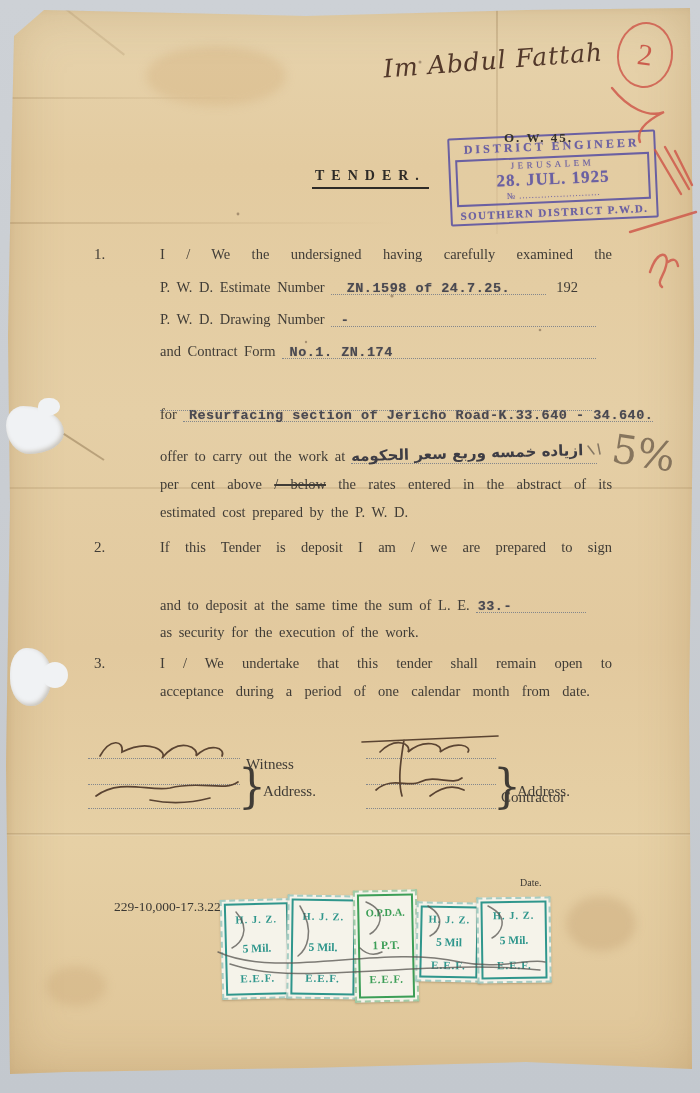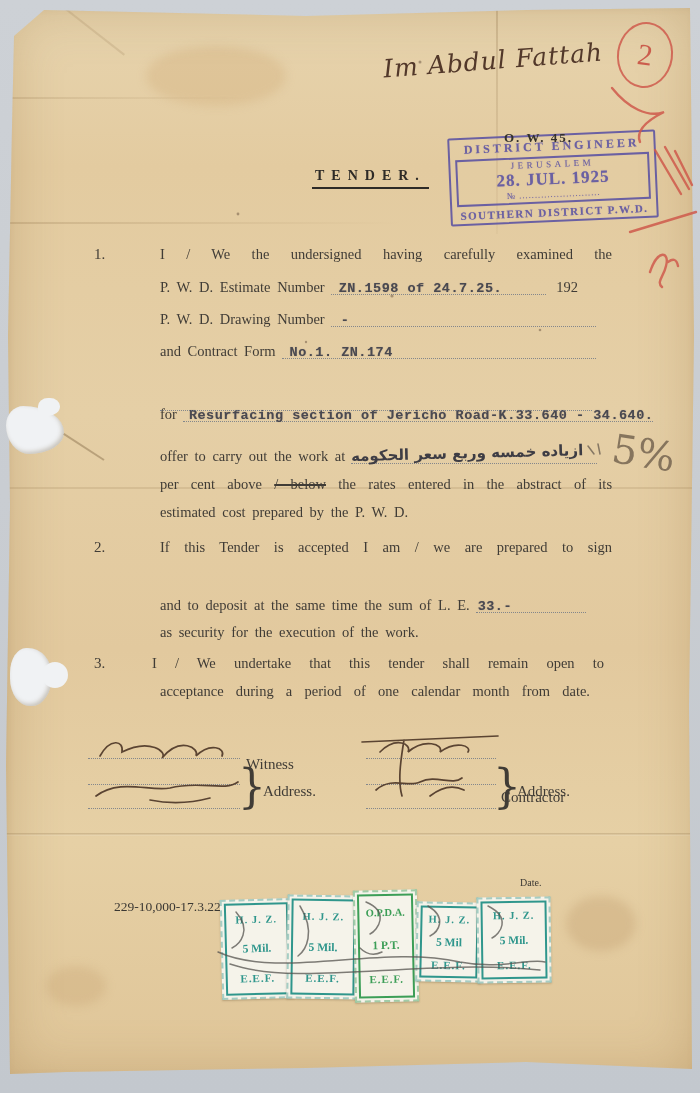--- a/index.html
+++ b/index.html
@@ -112,21 +112,21 @@
     </div>
 
     <div class="tender">TENDER.</div>
 
     <div class="cnum" style="top:246px;">1.</div>
     <div class="fl just" style="left:160px;top:246px;width:452px;">I / We the undersigned having carefully examined the</div>
 
     <div class="row" style="left:160px;top:277px;width:418px;">
       <span class="lbl">P. W. D. Estimate Number</span>
       <span class="dot">
-          <span class="tw" style="margin-left:8px;">ZN.1598 of 24.7.25.</span>
+          <span class="tw" style="margin-left:16px;">ZN.1598 of 24.7.25.</span>
         </span>
       <span class="year">192</span>
     </div>
 
     <div class="row" style="left:160px;top:309px;width:438px;">
       <span class="lbl">P. W. D. Drawing Number</span>
       <span class="dot">
           <span class="tw" style="margin-left:10px;">-</span>
         </span>
     </div>
@@ -155,31 +155,31 @@
     </div>
     <div class="fl just" style="left:160px;top:476px;width:452px;">
       <span>per cent above</span>
       <span class="strike">/ below</span>
       <span>the rates entered in the abstract of its</span>
     </div>
     <div class="fl" style="left:160px;top:504px;">estimated cost prepared by the P. W. D.</div>
     <div class="pct">5%</div>
 
     <div class="cnum" style="top:539px;">2.</div>
-    <div class="fl just" style="left:160px;top:539px;width:452px;">If this Tender is accepted I am / we are prepared to sign</div>
+    <div class="fl just" style="left:160px;top:539px;width:452px;">If this Tender is deposit I am / we are prepared to sign</div>
     <div class="row" style="left:160px;top:595px;width:428px;">
       <span class="lbl">and to deposit at the same time the sum of L. E.</span>
       <span class="dot">
           <span class="tw" style="margin-left:2px;text-align:center;">33.-</span>
         </span>
     </div>
     <div class="fl" style="left:160px;top:624px;">as security for the execution of the work.</div>
 
     <div class="cnum" style="top:655px;">3.</div>
-    <div class="fl just" style="left:152px;top:655px;width:452px;font-family:Liberation Serif, serif;">I / We undertake that this tender shall remain open to</div>
+    <div class="fl just" style="left:160px;top:655px;width:452px;font-family:Liberation Serif, serif;">I / We undertake that this tender shall remain open to</div>
     <div class="fl just" style="left:160px;top:683px;width:430px;">acceptance during a period of one calendar month from date.</div>
 
     <div class="dotline" style="left:88px;top:744px;width:152px;"></div>
     <div class="dotline" style="left:88px;top:770px;width:152px;"></div>
     <div class="dotline" style="left:88px;top:794px;width:152px;"></div>
     <div class="slabel" style="left:246px;top:756px;">Witness</div>
     <div class="brace" style="left:238px;top:760px;">}</div>
     <div class="slabel" style="left:263px;top:783px;">Address.</div>
 
     <div class="dotline" style="left:366px;top:744px;width:130px;"></div>

